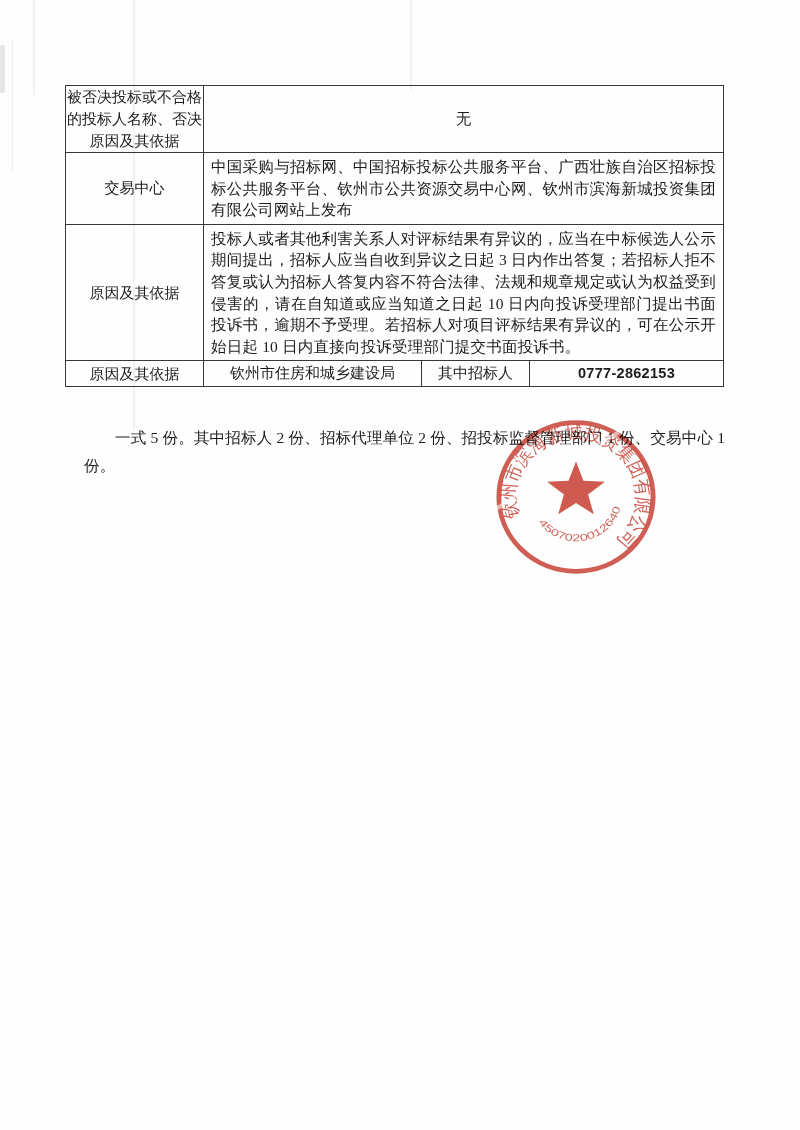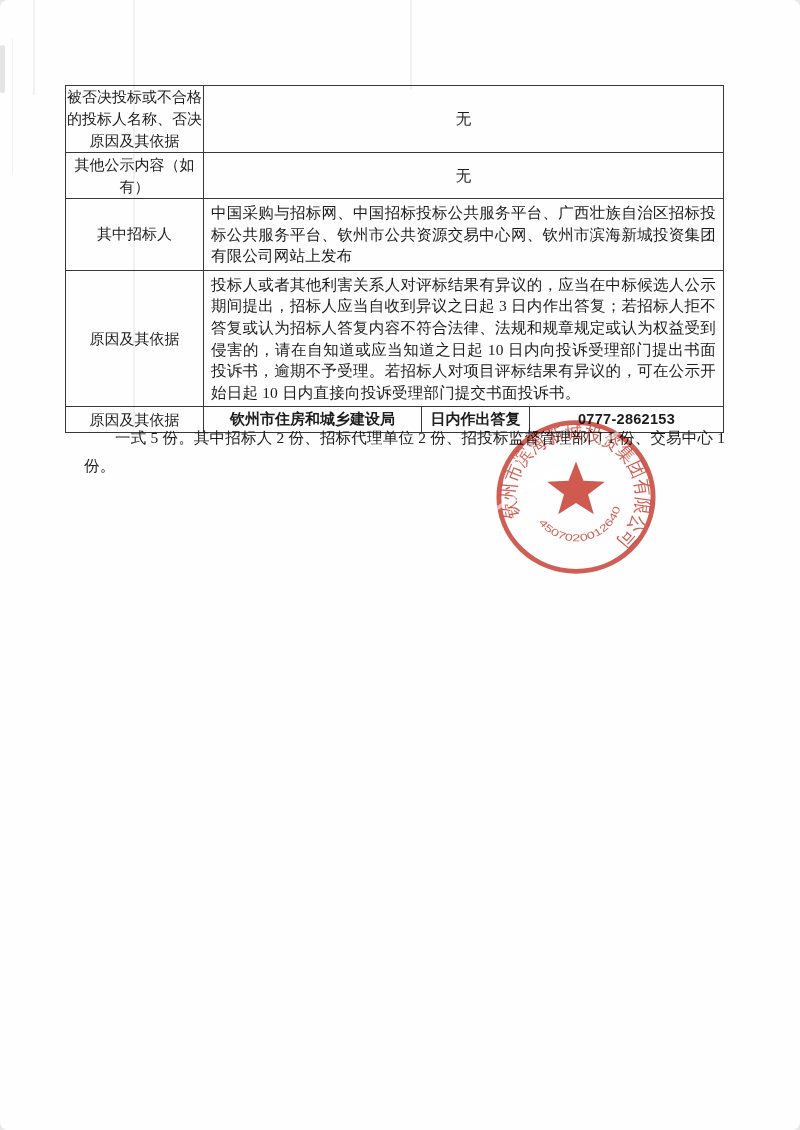--- a/index.html
+++ b/index.html
@@ -1,19 +1,19 @@
 <!DOCTYPE html>
 <html><head>
 <meta charset="utf-8">
 <style>
   html,body{margin:0;padding:0;background:#e8e8e8;}
   .page{
     position:relative;width:800px;height:1130px;margin:0 auto;
     background:#fefefe;overflow:hidden;
-    font-family:"Liberation Serif","DejaVu Serif",serif;color:#1c1c1c;border-radius:8px;
+    font-family:"Liberation Serif","DejaVu Serif",serif;color:#1c1c1c;
   }
   
   .streak{position:absolute;width:2px;background:rgba(160,160,160,.14);}
   .streak.s1{left:33px;top:0;height:95px;}
   .streak.s2{left:133px;top:0;height:430px;}
   .streak.s3{left:410px;top:0;height:90px;}
   .edge-smudge{position:absolute;left:0;top:45px;width:5px;height:48px;background:#cfcfcf;opacity:.55;border-radius:2px;}
   .edge-line{position:absolute;left:12px;top:38px;width:1px;height:135px;background:rgba(0,0,0,.05);}
 
   table.doc{
@@ -24,21 +24,21 @@
   table.doc td{border:1.5px solid #383838;overflow:hidden;}
   td.lbl{
     text-align:center;vertical-align:middle;font-size:15px;
     line-height:22px;padding:0 1px;white-space:pre-line;
   }
   td.center-val{text-align:center;vertical-align:middle;}
   td.para{
     text-align:justify;vertical-align:middle;padding:3px 7px;
     line-height:21.6px;letter-spacing:.2px;
   }
-  td.small-center{text-align:center;vertical-align:middle;font-size:15px;font-weight:bold;}
+  td.small-center{text-align:center;vertical-align:middle;font-size:15px;}
   td.phone{
     text-align:center;vertical-align:middle;
     font-family:"Liberation Sans","DejaVu Sans",sans-serif;
     font-size:14.5px;font-weight:600;letter-spacing:.3px;margin-top:46px;
   }
   .note{
     position:absolute;left:84px;top:424px;width:656px;
     font-size:15.5px;line-height:27.5px;letter-spacing:.2px;
     text-indent:31px;white-space:pre-line;
   }
@@ -70,37 +70,32 @@
         <col style="width:108px">
         <col style="width:194px">
     </colgroup>
     <tbody>
         <tr style="height:65px">
       <td class="lbl">被否决投标或不合格
 的投标人名称、否决
 原因及其依据</td>
       <td class="center-val" colspan="3">无</td>
     </tr>
-    <tr style="height:46px">
-      <td class="lbl">其他公示内容（如
-有）</td>
-      <td class="center-val" colspan="3">无</td>
-    </tr>
     <tr style="height:68px">
-      <td class="lbl">其中招标人</td>
+      <td class="lbl">交易中心</td>
       <td class="para" colspan="3">中国采购与招标网、中国招标投标公共服务平台、广西壮族自治区招标投标公共服务平台、钦州市公共资源交易中心网、钦州市滨海新城投资集团有限公司网站上发布</td>
     </tr>
     <tr style="height:130px">
       <td class="lbl">原因及其依据</td>
       <td class="para" colspan="3">投标人或者其他利害关系人对评标结果有异议的，应当在中标候选人公示期间提出，招标人应当自收到异议之日起 3 日内作出答复；若招标人拒不答复或认为招标人答复内容不符合法律、法规和规章规定或认为权益受到侵害的，请在自知道或应当知道之日起 10 日内向投诉受理部门提出书面投诉书，逾期不予受理。若招标人对项目评标结果有异议的，可在公示开始日起 10 日内直接向投诉受理部门提交书面投诉书。</td>
     </tr>
     <tr style="height:26px">
       <td class="lbl">原因及其依据</td>
       <td class="small-center">钦州市住房和城乡建设局</td>
-      <td class="small-center">日内作出答复</td>
+      <td class="small-center">其中招标人</td>
       <td class="phone">0777-2862153</td>
     </tr>
   </tbody>
     </table>
 
   <div class="note">一式 5 份。其中招标人 2 份、招标代理单位 2 份、招投标监督管理部门 1 份、交易中心 1
 份。</div>
 
   <svg class="seal" viewBox="0 0 200 200" preserveAspectRatio="none">
     <circle cx="100" cy="100" r="94" fill="none" stroke-width="6" opacity=".88" stroke="#c5382c"></circle>

